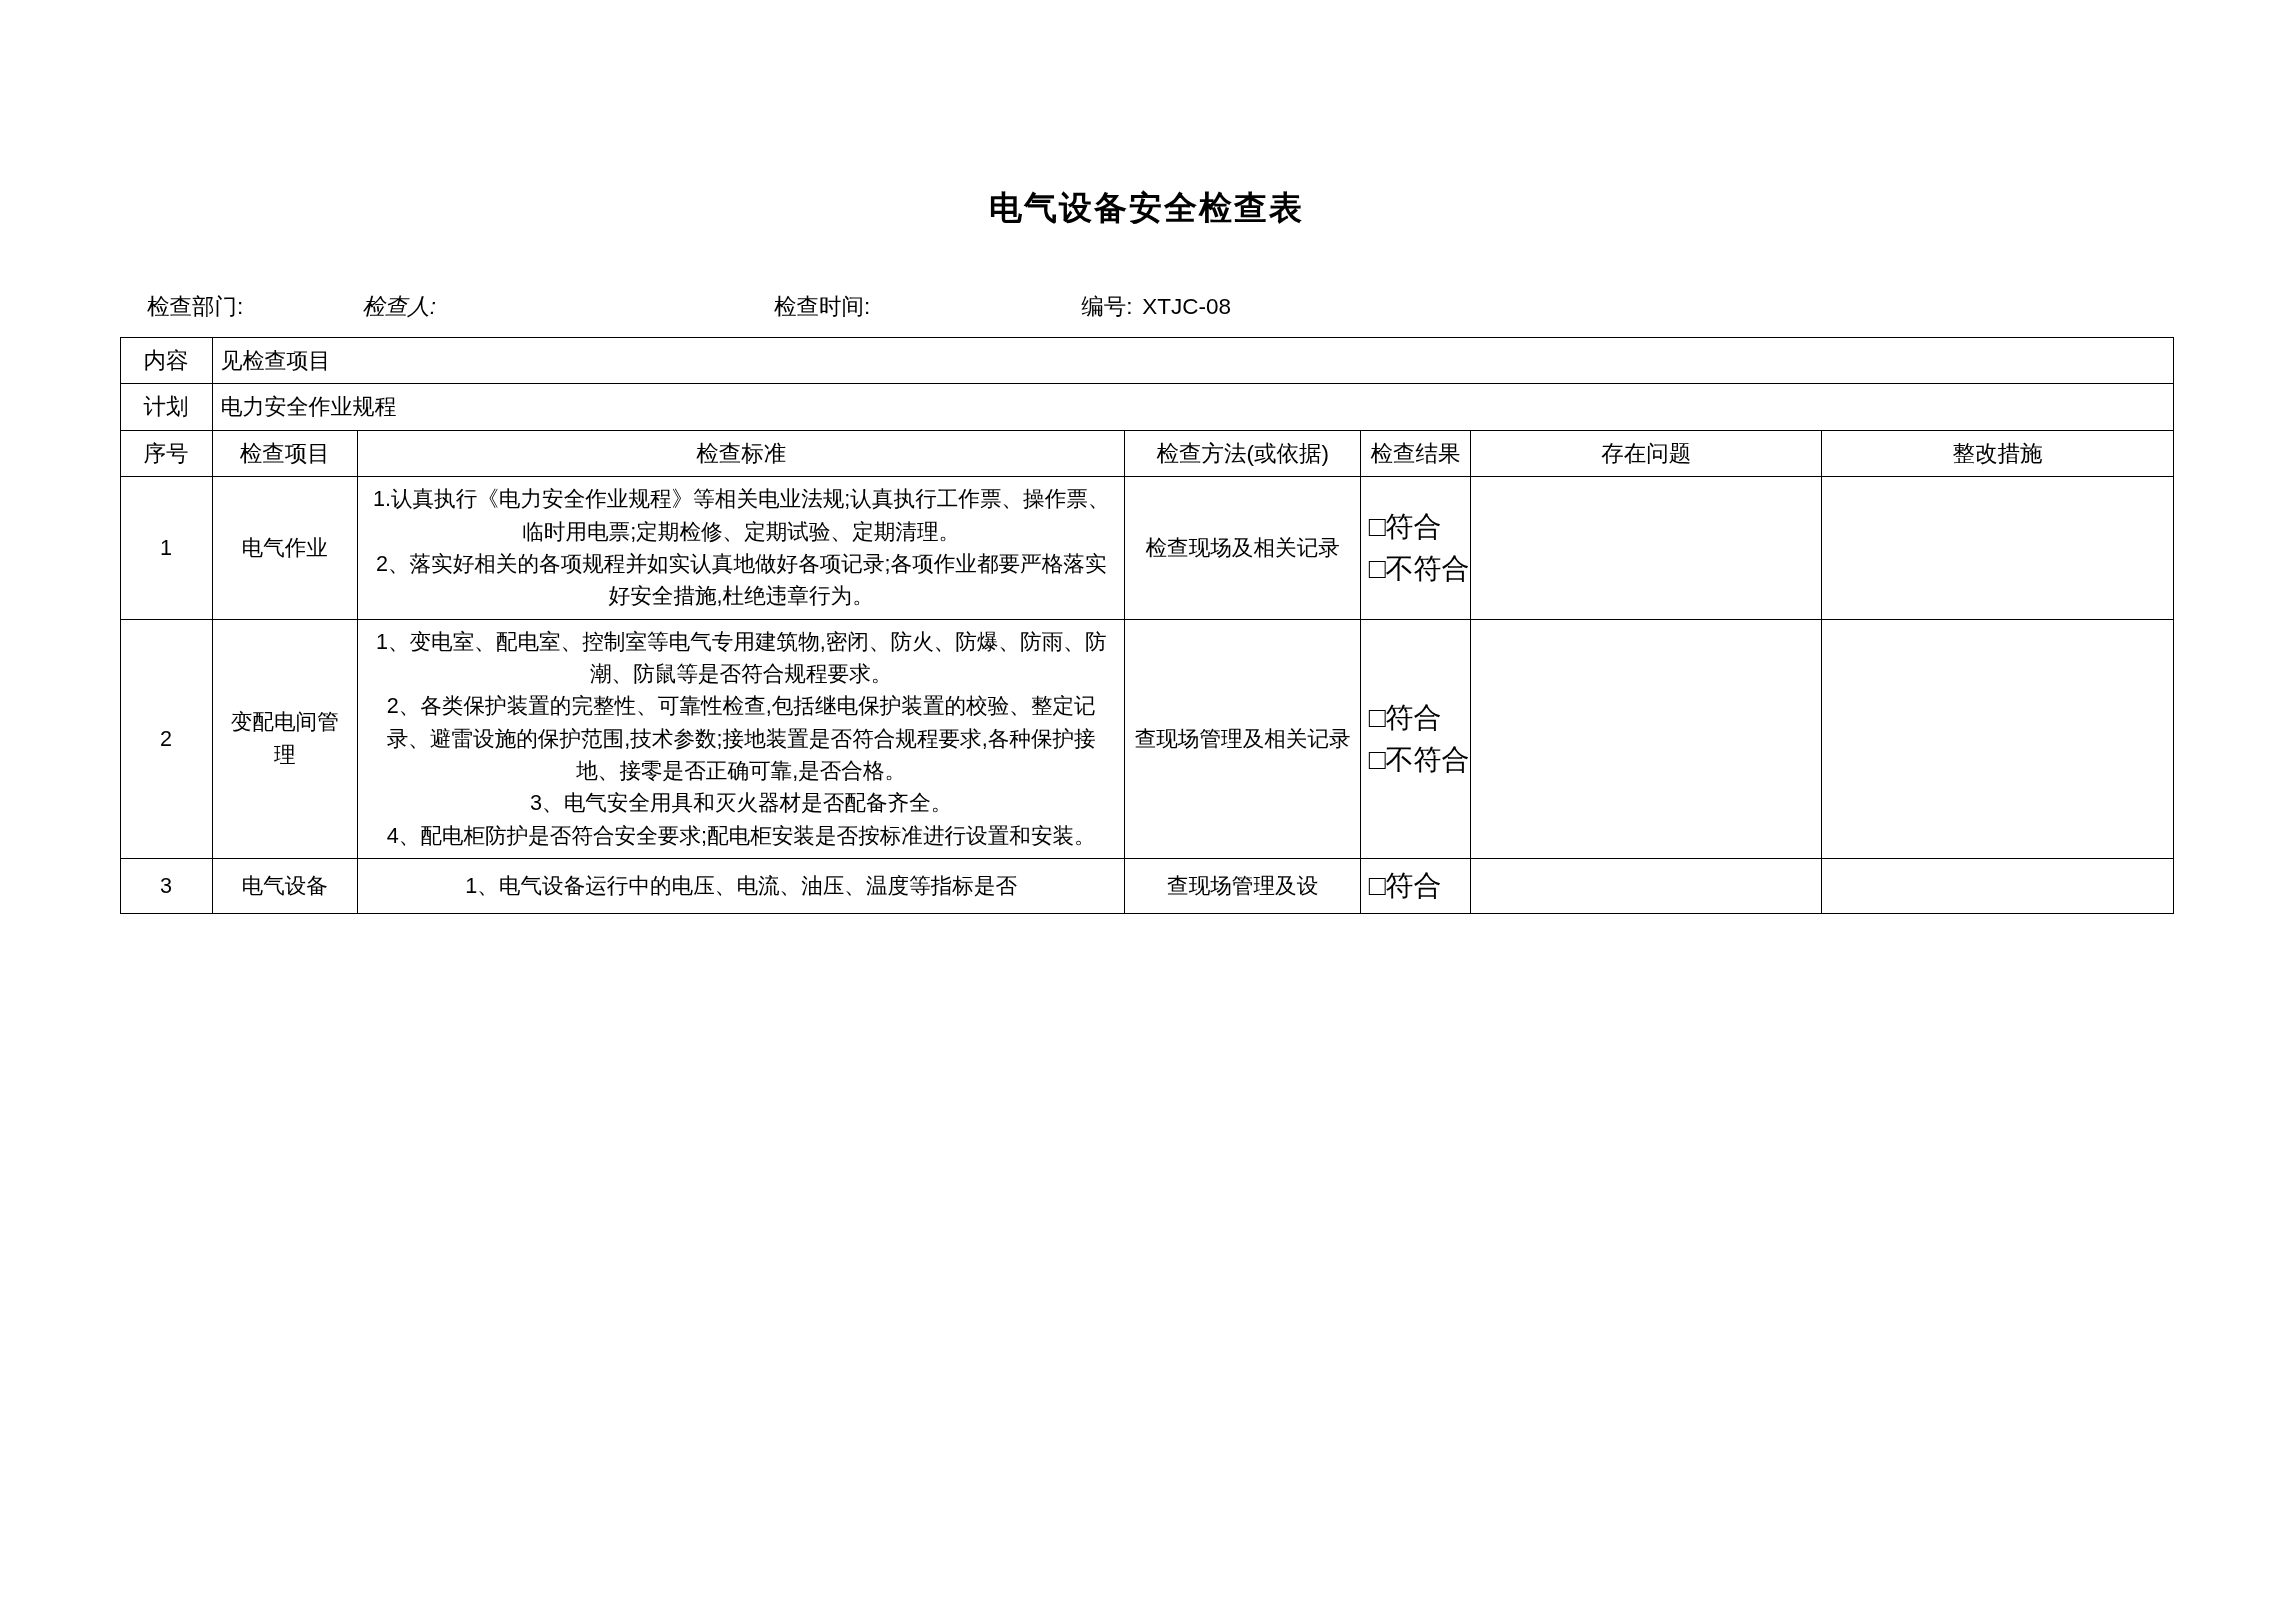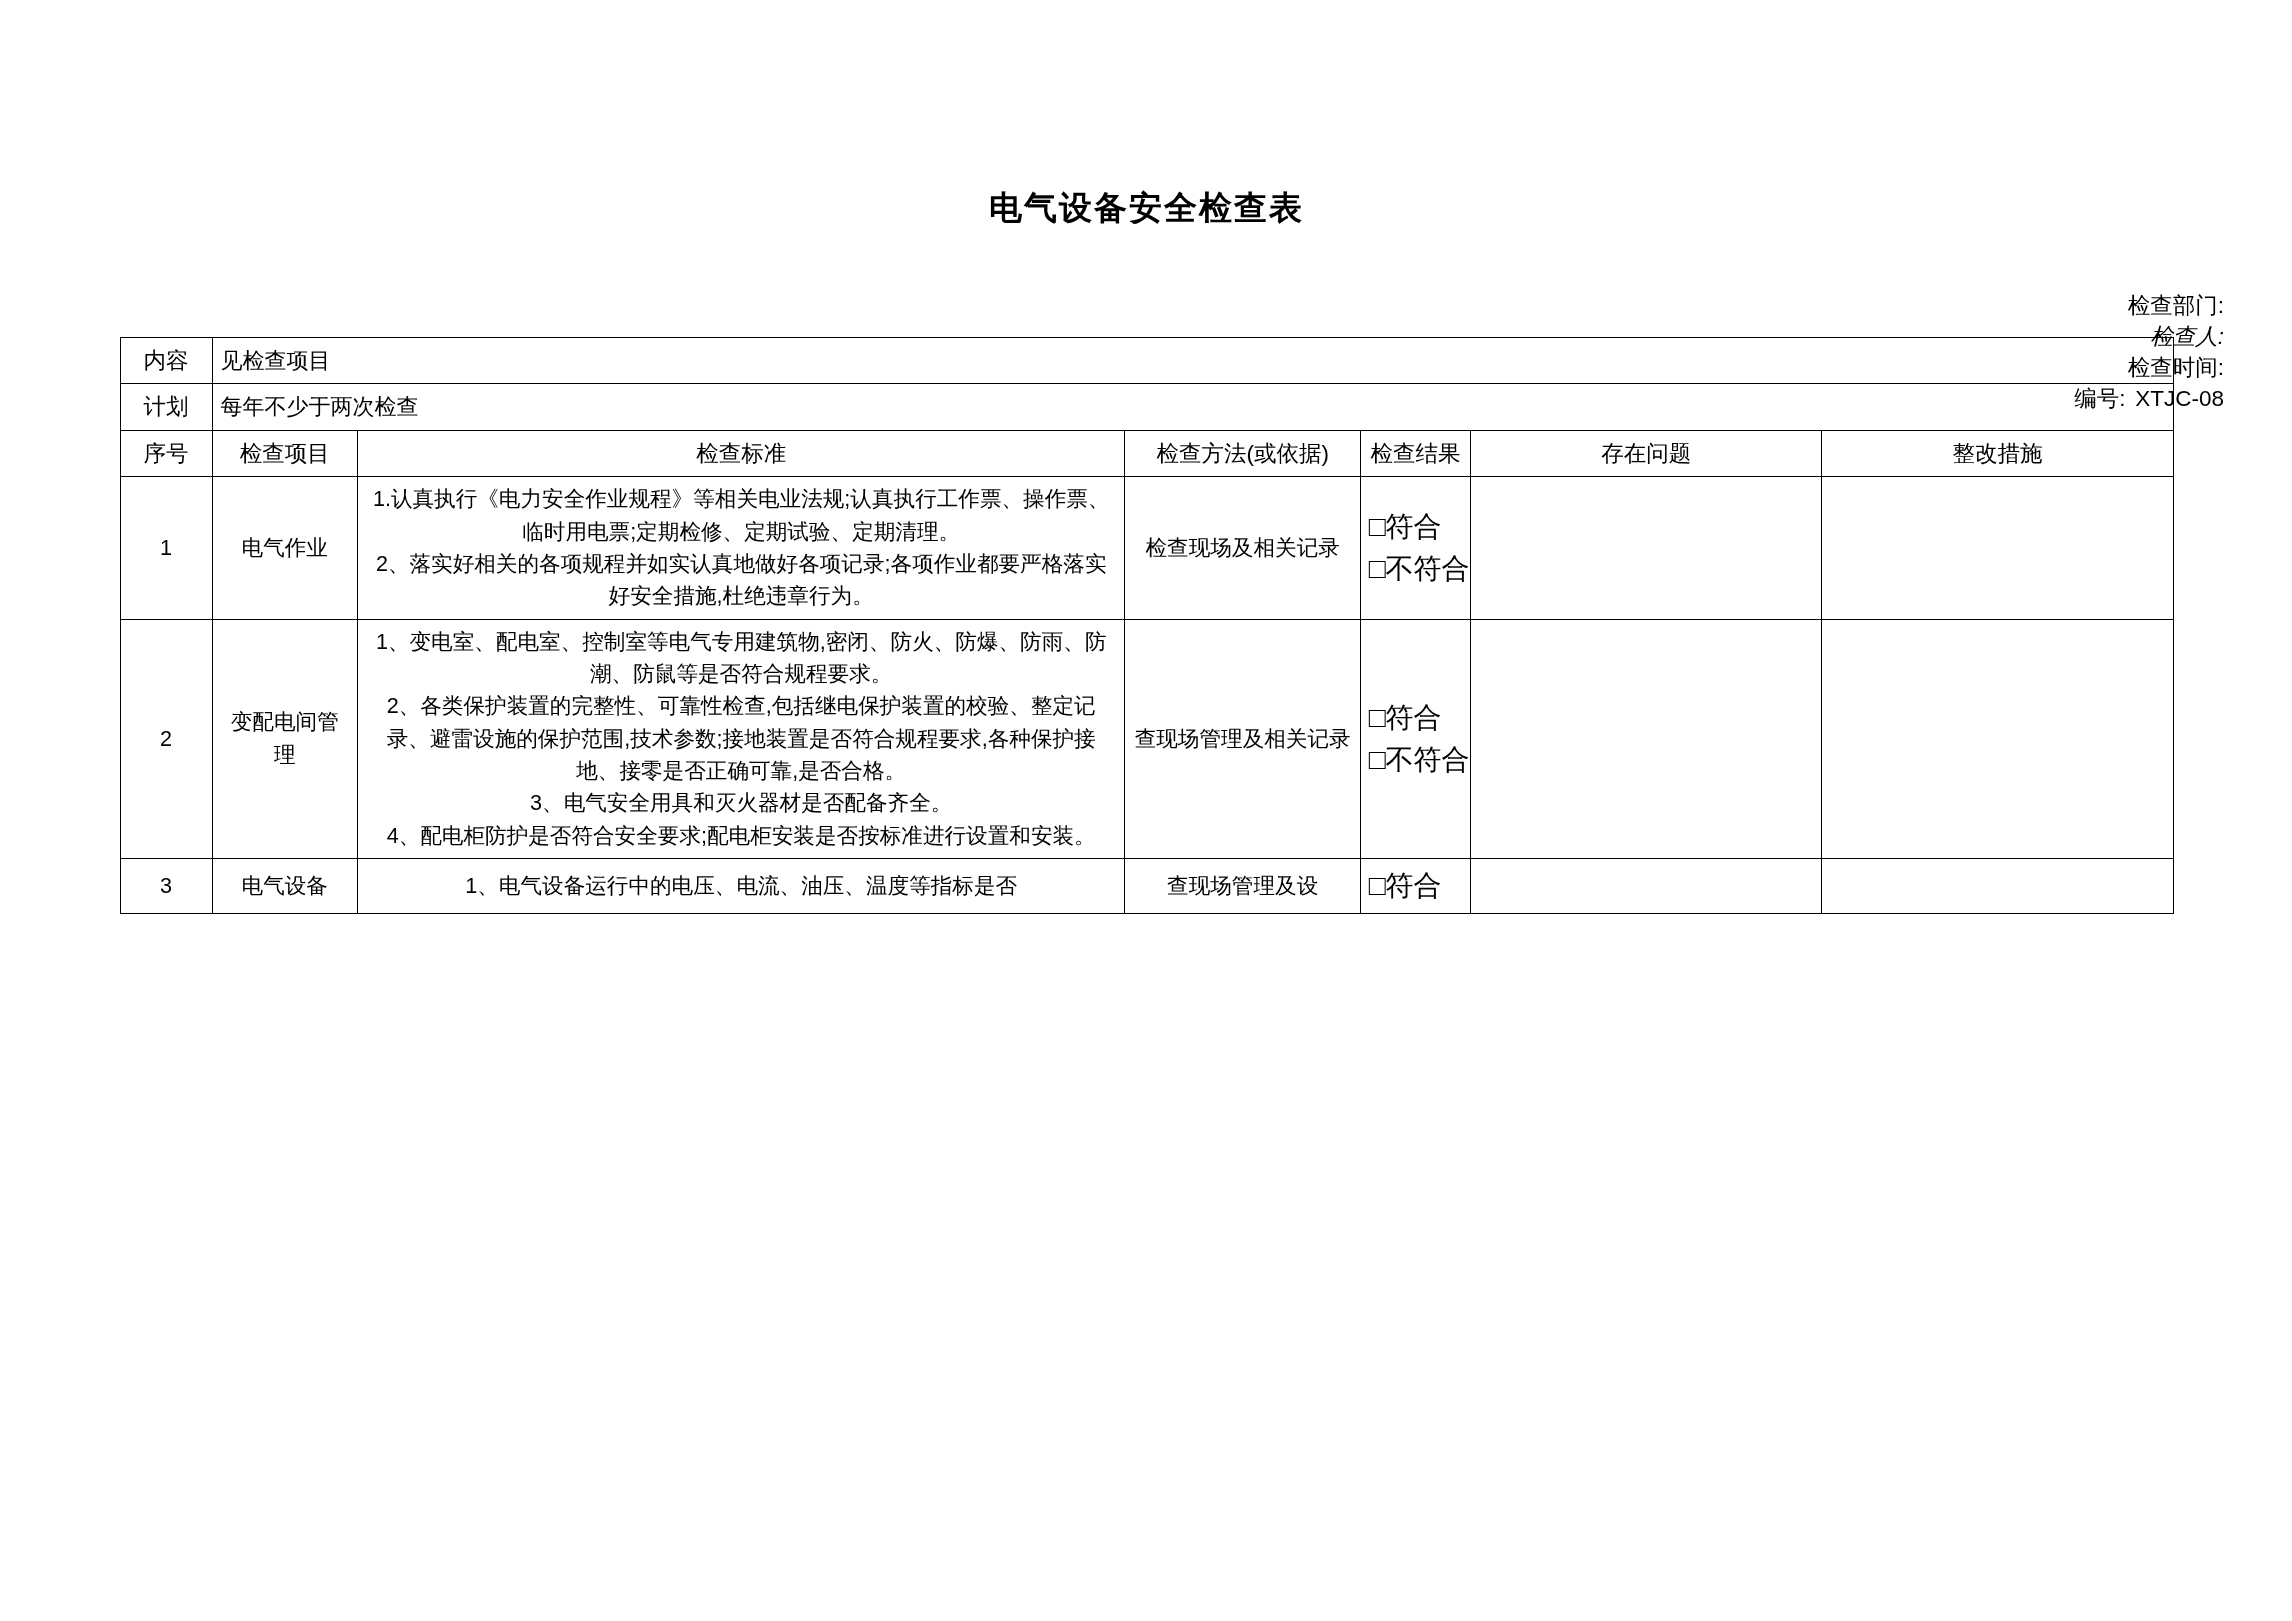--- a/index.html
+++ b/index.html
@@ -24,26 +24,25 @@
   .doc-title {
     text-align: center;
     font-size: 33px;
     font-weight: bold;
     letter-spacing: 2px;
     margin-top: 186px;
     margin-bottom: 16px;
   }
   .meta-row {
     margin: 59px 0 0 0;
-    padding: 0 69px 0 147px;
+    padding: 0 117px 0 147px;
     font-size: 22.5px;
     display: flex;
-    align-items: flex-end;
+    align-items: center;
     height: 33px;
-    flex-direction: column;
   }
   .meta-item { white-space: nowrap; }
   .m1 { margin-left: 0px; }
   .m2 { margin-left: 119px; font-style: italic; }
   .m3 { margin-left: 338px; }
   .m4 { margin-left: 211px; }
   .m4 .mval { margin-left: 9.8px; }
 
   table.main {
     border-collapse: collapse;
@@ -132,21 +131,21 @@
       <col style="width:343px">
       <col style="width:343px">
     </colgroup>
     <tbody>
       <tr>
         <td class="lbl-cell">内容</td>
         <td class="para center" colspan="6" style="text-indent:0">见检查项目</td>
       </tr>
       <tr>
         <td class="lbl-cell">计划</td>
-        <td class="para center" colspan="6" style="text-indent:0">每年不少于两次检查</td>
+        <td class="para center" colspan="6" style="text-indent:0">电力安全作业规程</td>
       </tr>
 
       <tr class="hdr">
         <td>序号</td>
         <td>检查项目</td>
         <td>检查标准</td>
         <td>检查方法(或依据)</td>
         <td>检查结果</td>
         <td>存在问题</td>
         <td>整改措施</td>

